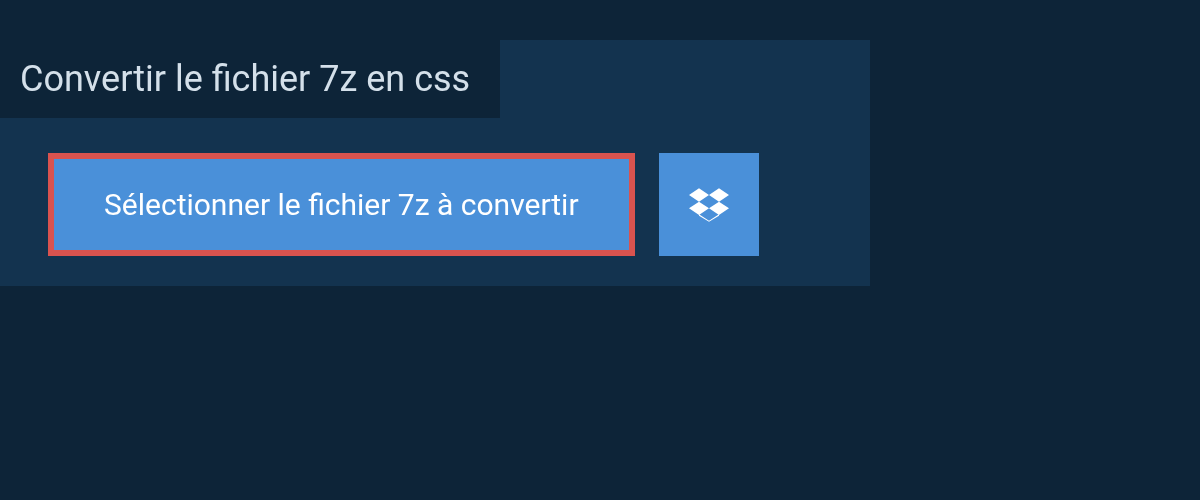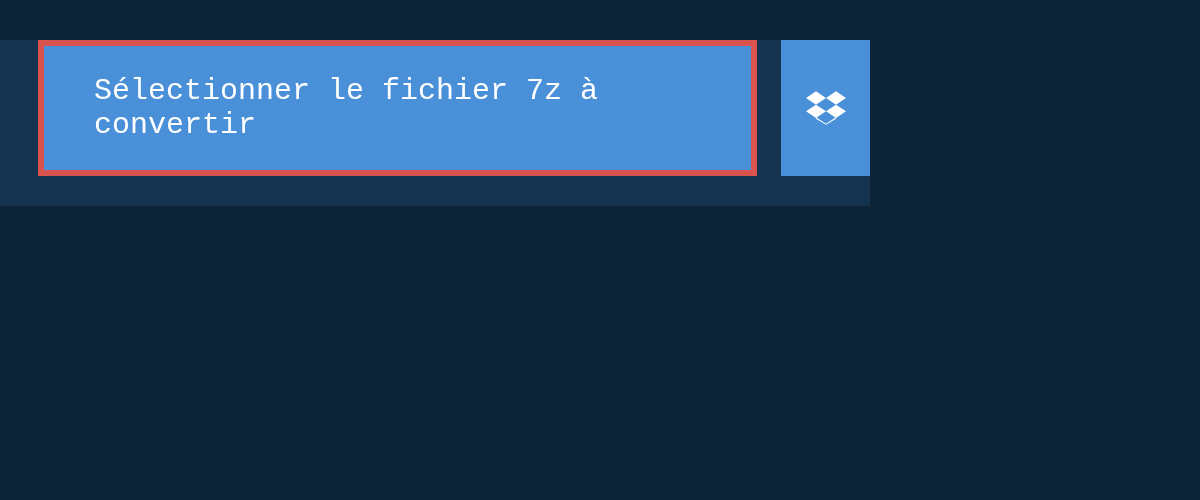--- a/index.html
+++ b/index.html
@@ -27,23 +27,22 @@
       padding: 18px 30px 18px 20px;
     }
     .title-text {
       color: #d4e0ea;
       font-size: 36px;
       font-weight: 400;
     }
     .button-row {
       display: flex;
       margin-top: 35px;
-      margin-left: 38px;
+      margin-left: 48px;
       gap: 24px;
-      font-family: Liberation Mono, monospace;
     }
     .select-file-button {
       background-color: #4a90d9;
       border: 6px solid #d9534f;
       padding: 28px 50px;
       cursor: pointer;
       display: flex;
       align-items: center;
       justify-content: center;
     }
@@ -63,20 +62,23 @@
     .dropbox-icon-svg {
       width: 40px;
       height: 40px;
       fill: #ffffff;
     }
   </style>
 </head>
 <body>
 
 <div class="panel">
+  <div class="title-tab">
+    <h1 class="title-text">Convertir le fichier 7z en css</h1>
+  </div>
   <div class="button-row">
     <div class="select-file-button">
       <span class="select-file-label">Sélectionner le fichier 7z à convertir</span>
     </div>
     <div class="dropbox-button">
       <svg class="dropbox-icon-svg" viewBox="0 0 24 24">
         <path d="M6 2L0 6l6 4-6 4 6 4 6-4 6 4 6-4-6-4 6-4-6-4-6 4-6-4zm6 4l6 4-6 4-6-4 6-4zm-6 12.5l6 3.5 6-3.5v-1l-6 4-6-4v1z"></path>
       </svg>
     </div>
   </div>

